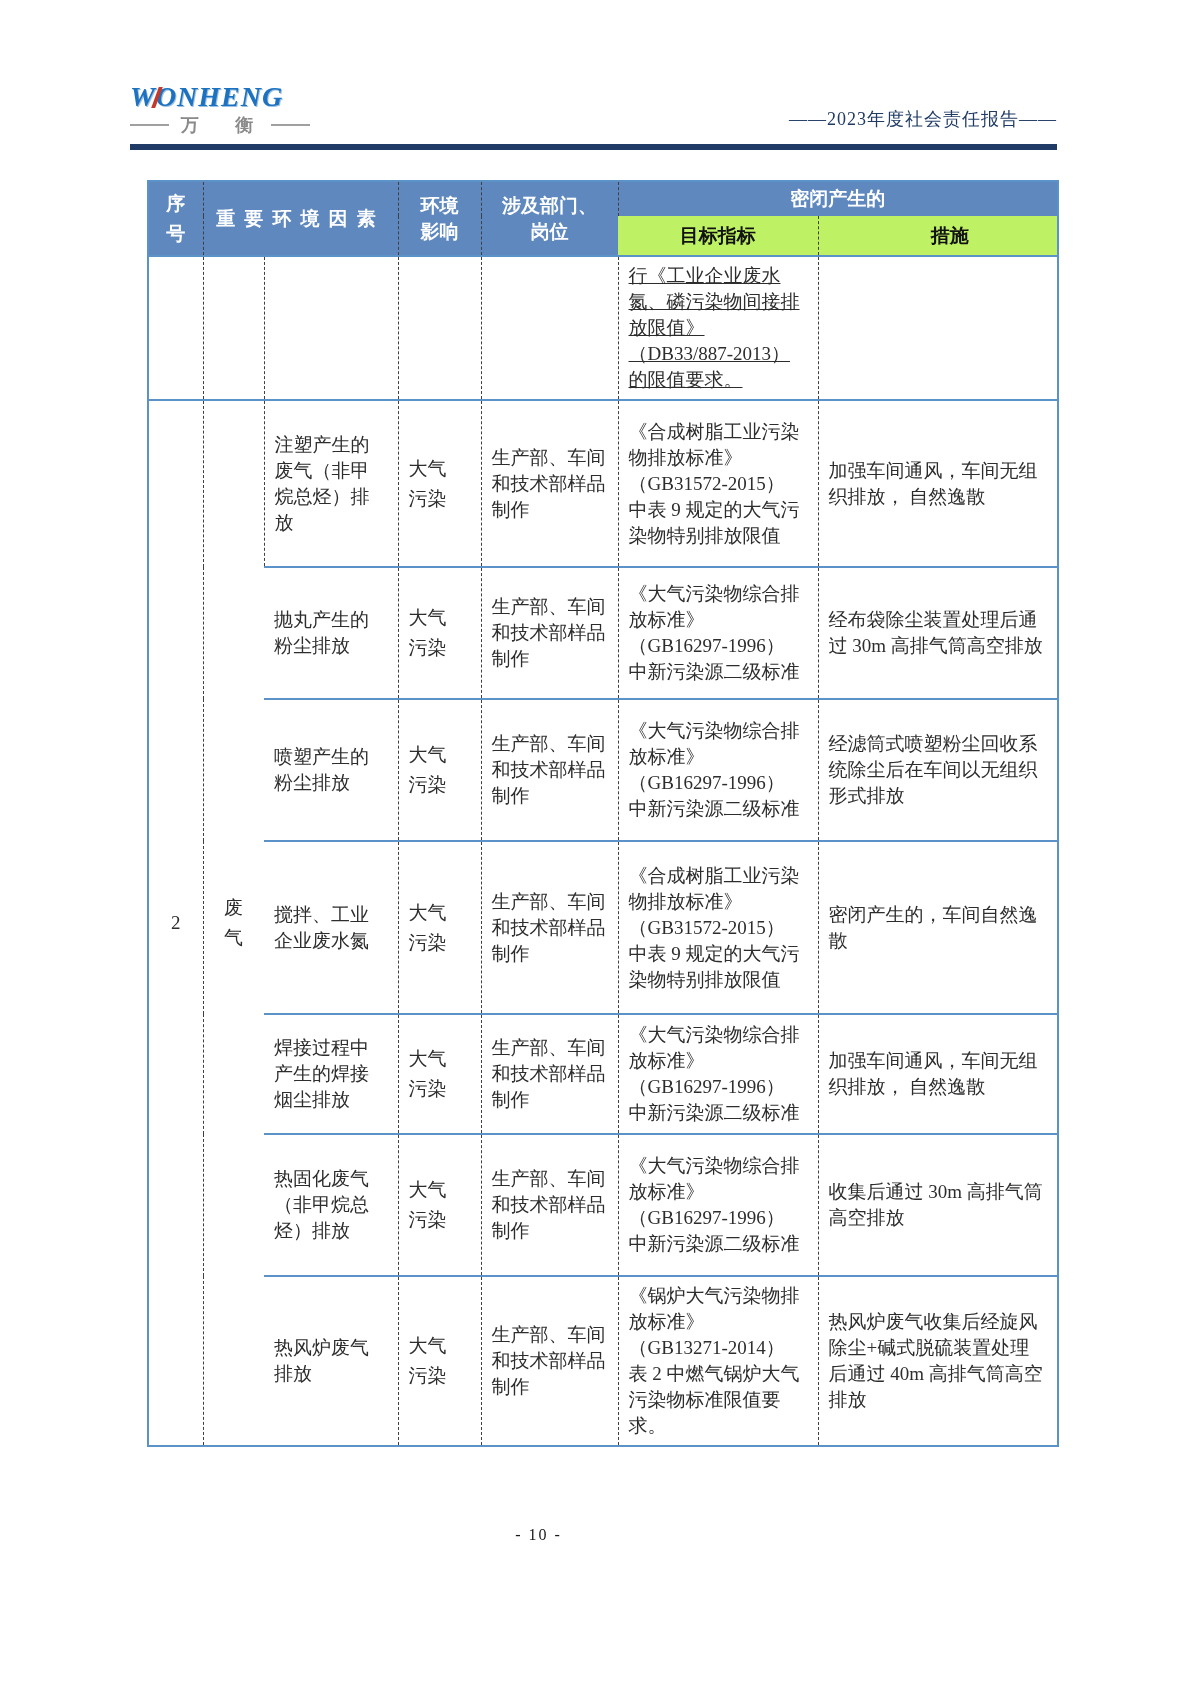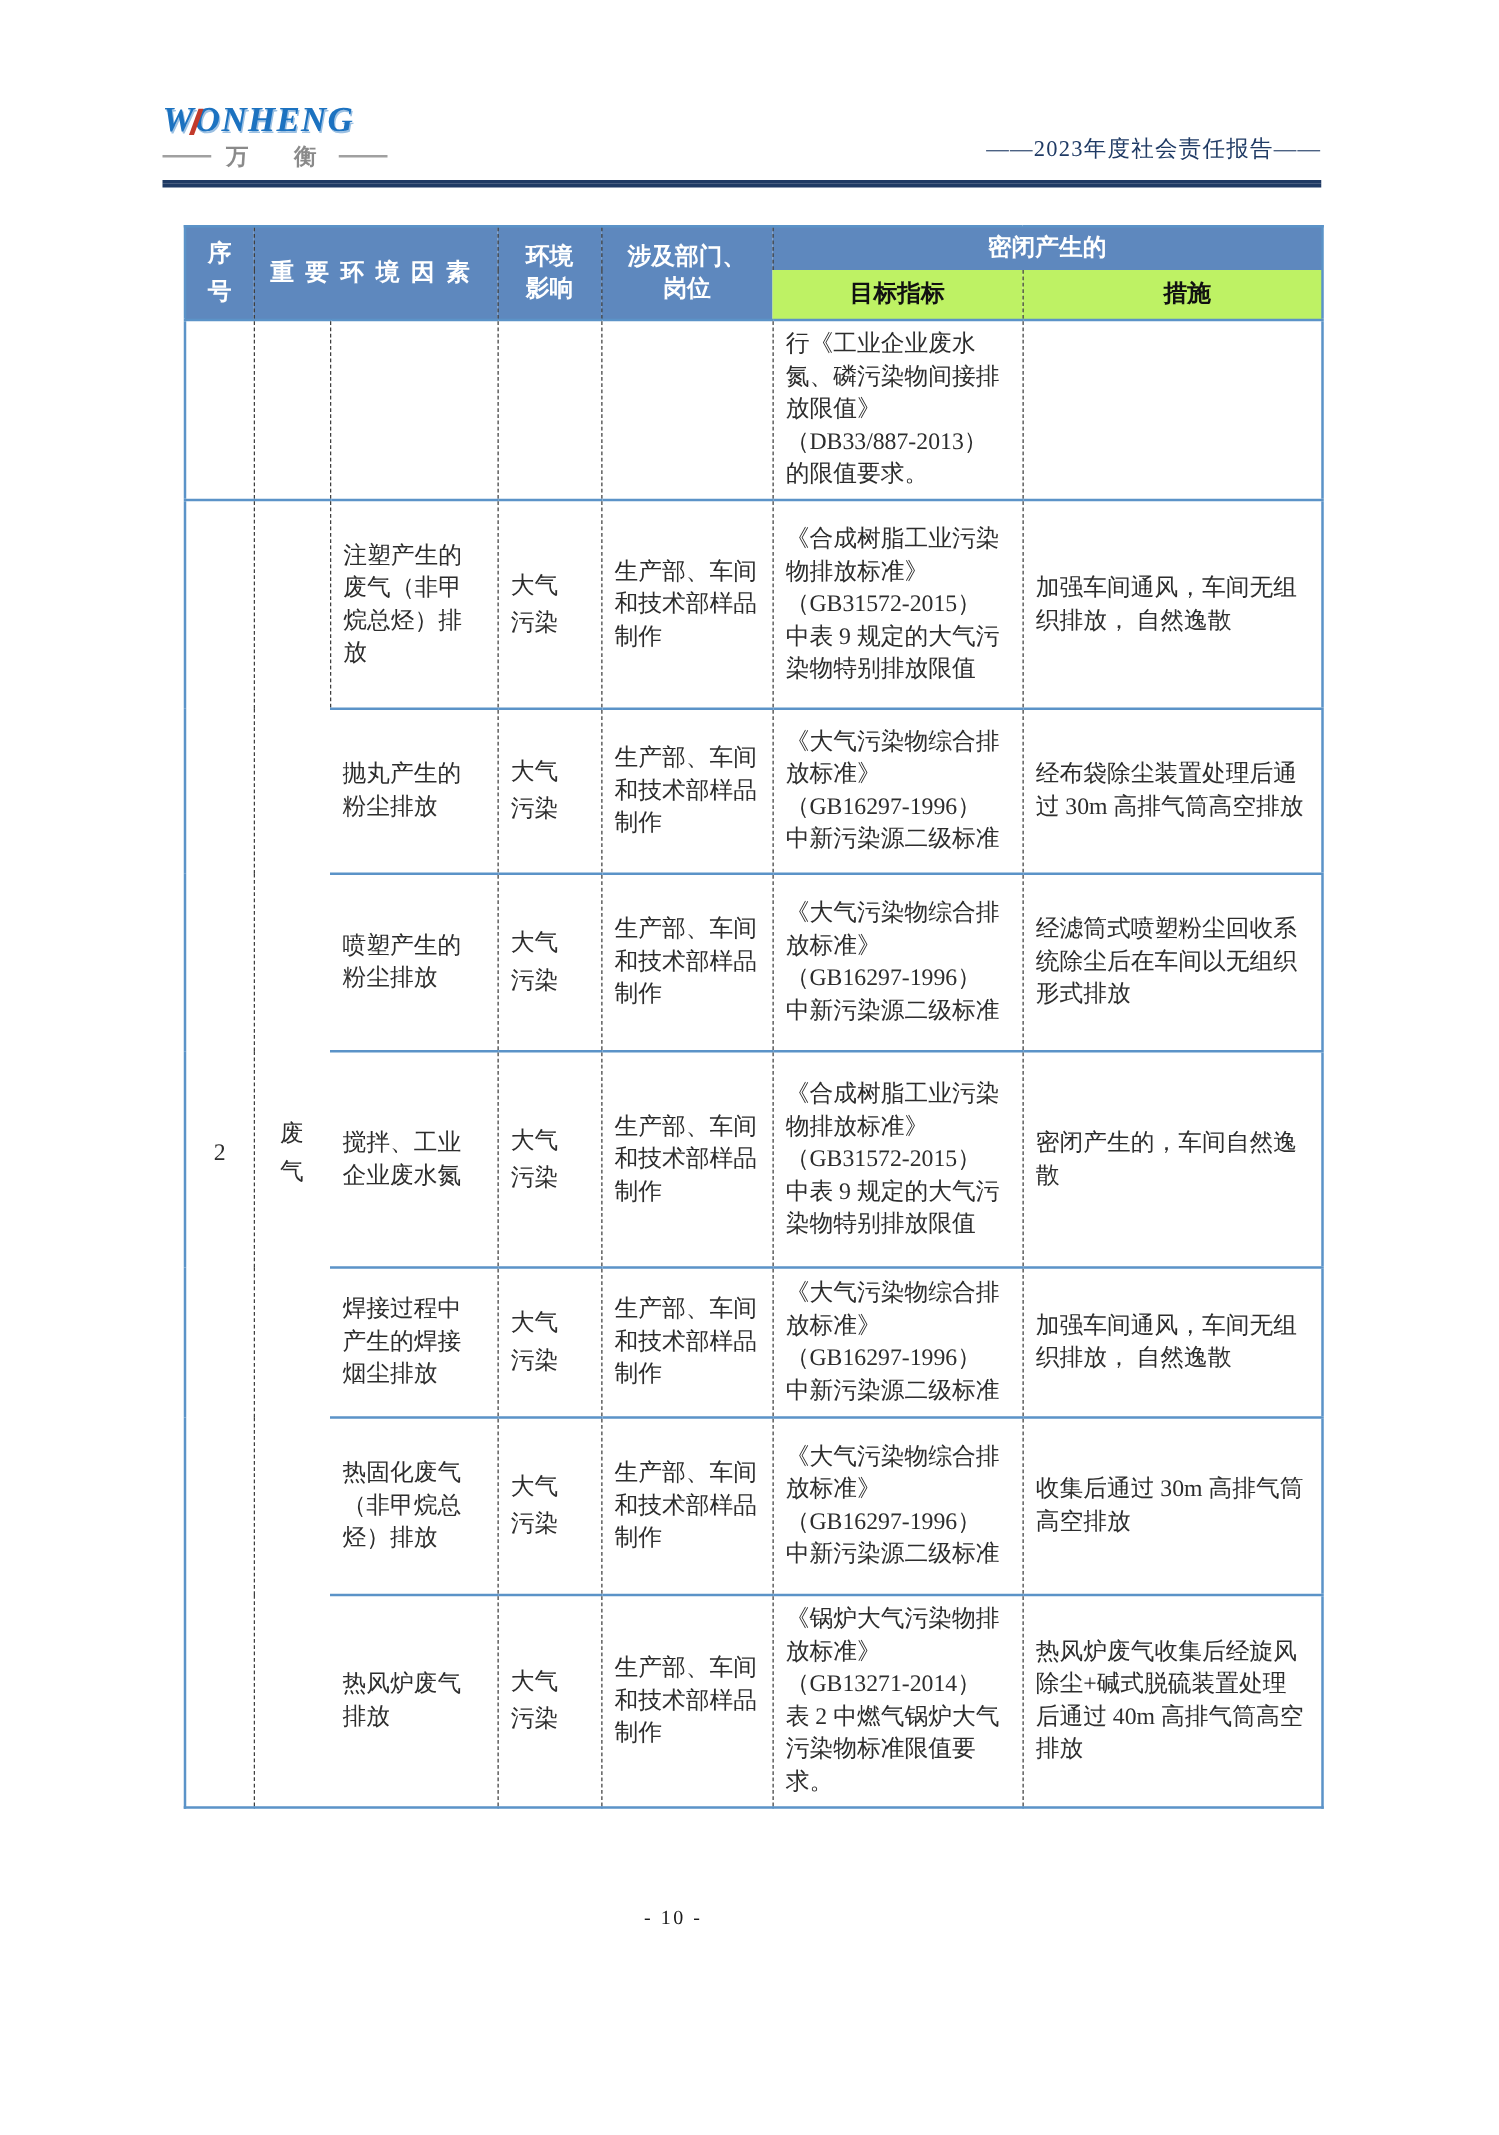--- a/index.html
+++ b/index.html
@@ -85,21 +85,21 @@
     background:#bef264;color:#111;
     border-top:none;
   }
   th.subm{border-left:1px dashed #3f3f3f;}
   
   tbody td{
     border-top:2px solid var(--grid-blue);
     padding:6px 10px;
     text-align:left;
   }
-  tbody tr:first-child td{border-top:2px solid var(--grid-blue);}
+  tbody tr:first-child td{border-top:2px solid var(--grid-blue);text-decoration:underline;}
   td.c-no, td.c-cat{text-align:center;}
   td.c-measure{border-left:2px solid var(--grid-blue);}
   th.subm{border-left:1px dashed #3f3f3f;padding-left:24px;}
   .vstack{display:inline-block;text-align:center;}
   .w1{width:1.15em;line-height:30px;}
   .w2{width:2.3em;line-height:26px;}
   .w2x{width:2.3em;line-height:30px;text-align:left;}
   .spread{letter-spacing:0.48em;white-space:nowrap;}
   .wrap-dept{display:inline-block;width:102px;line-height:26px;}
   

